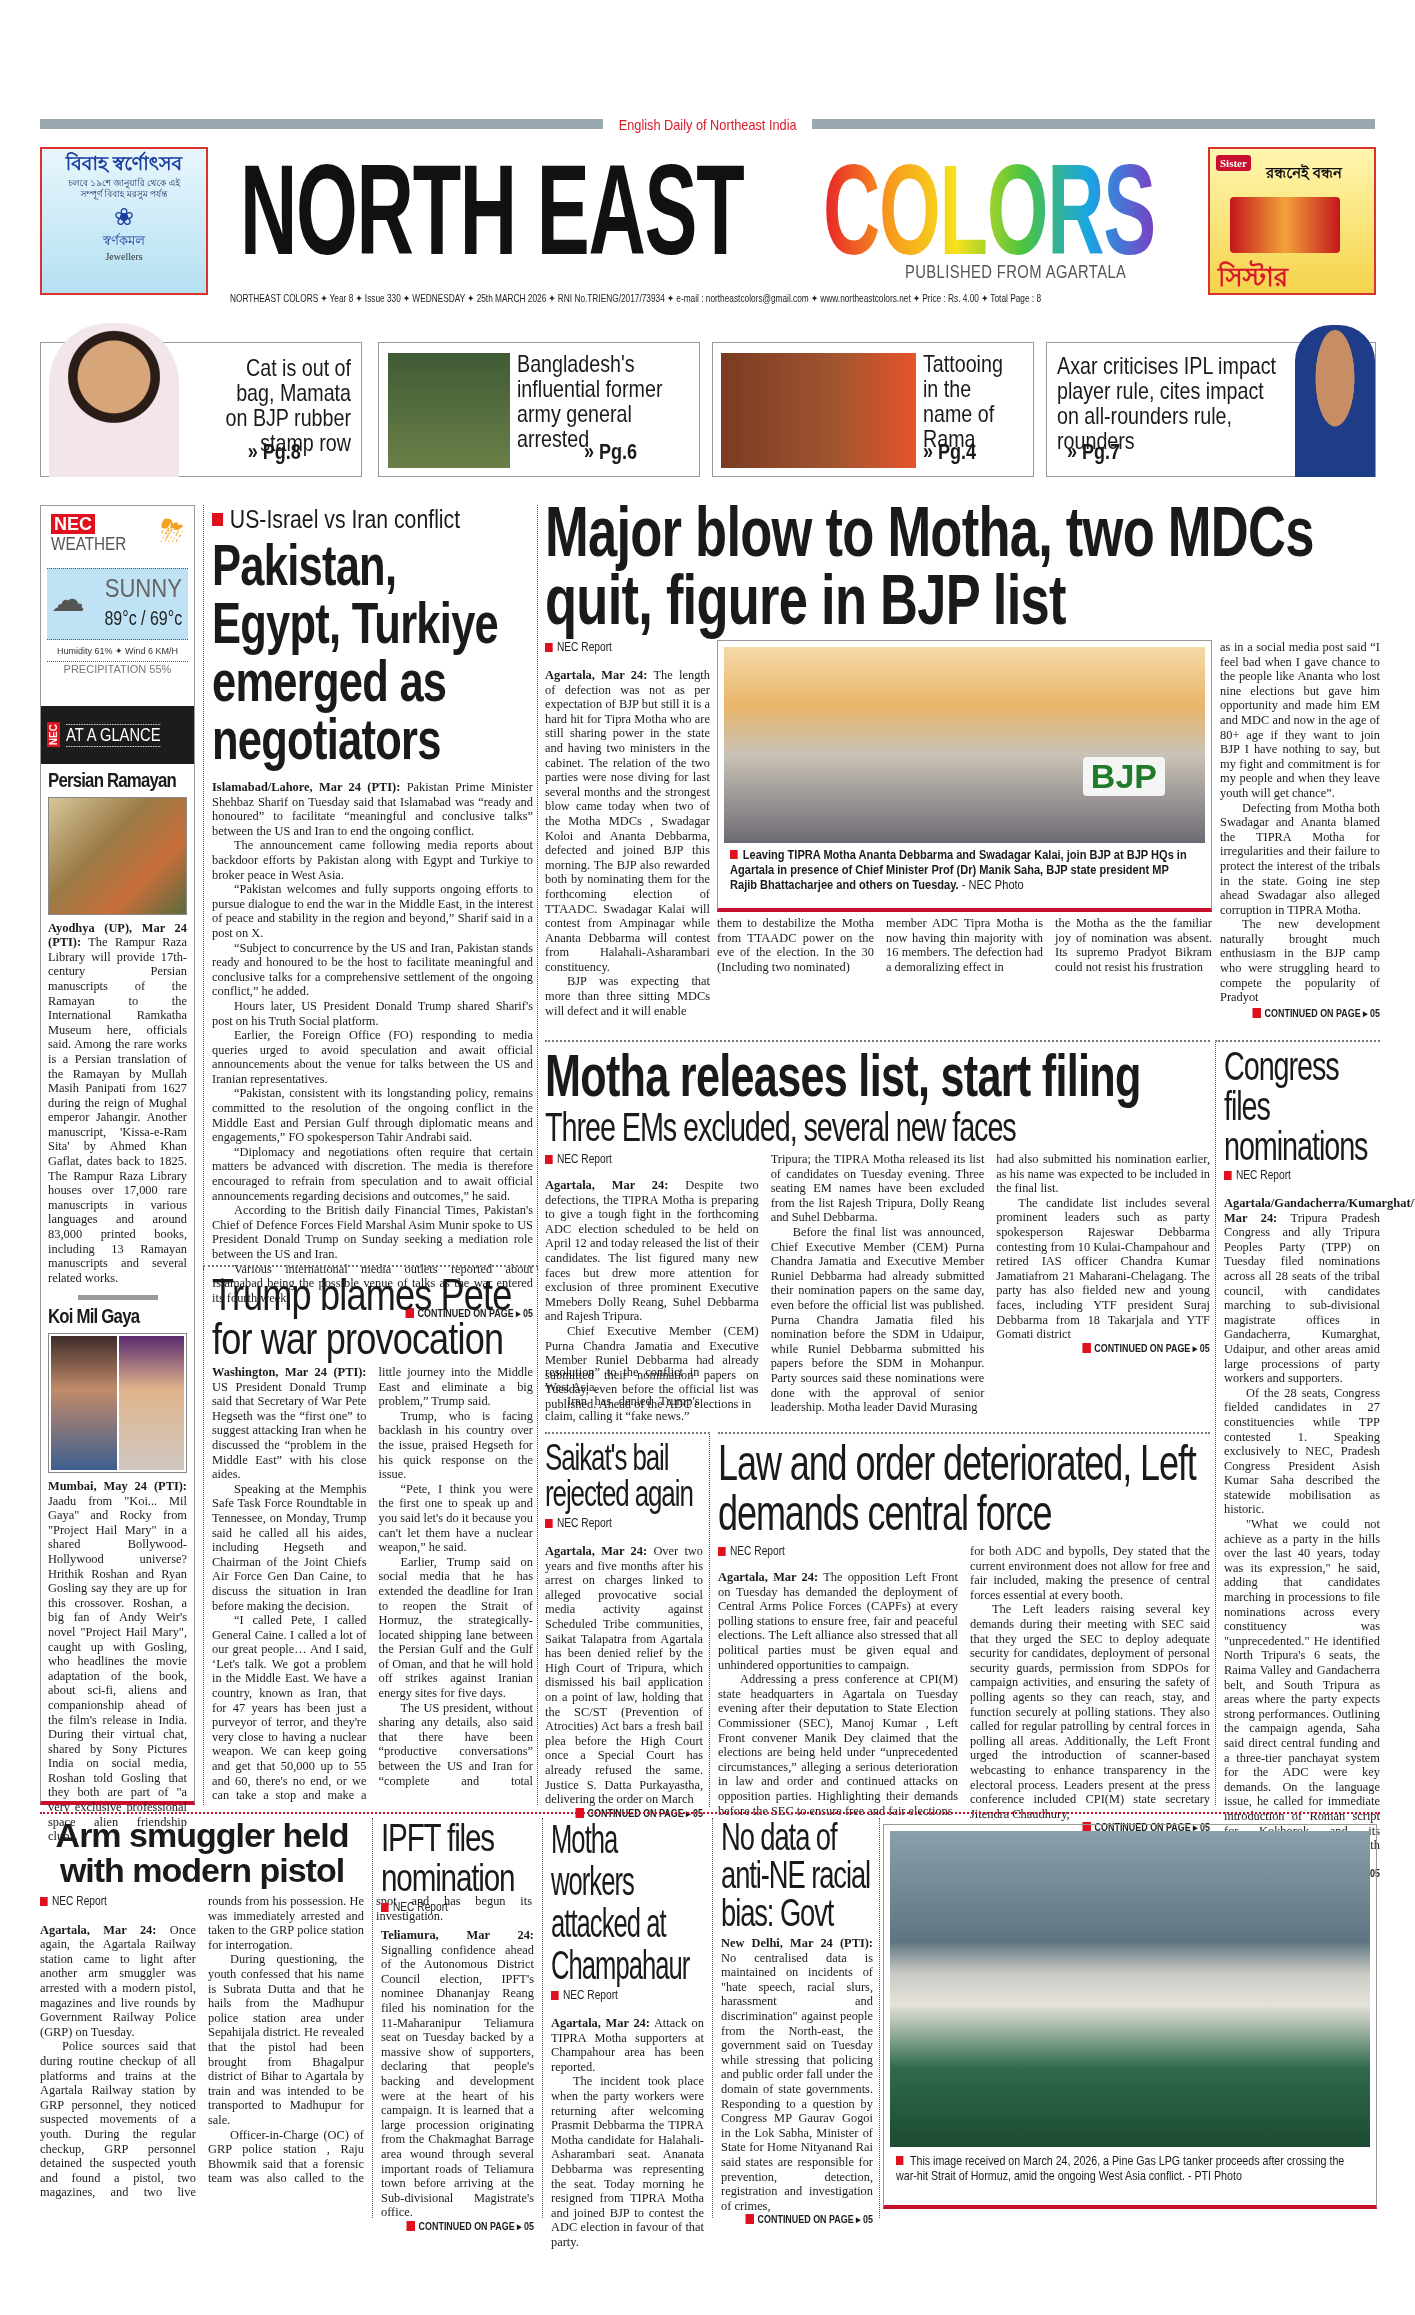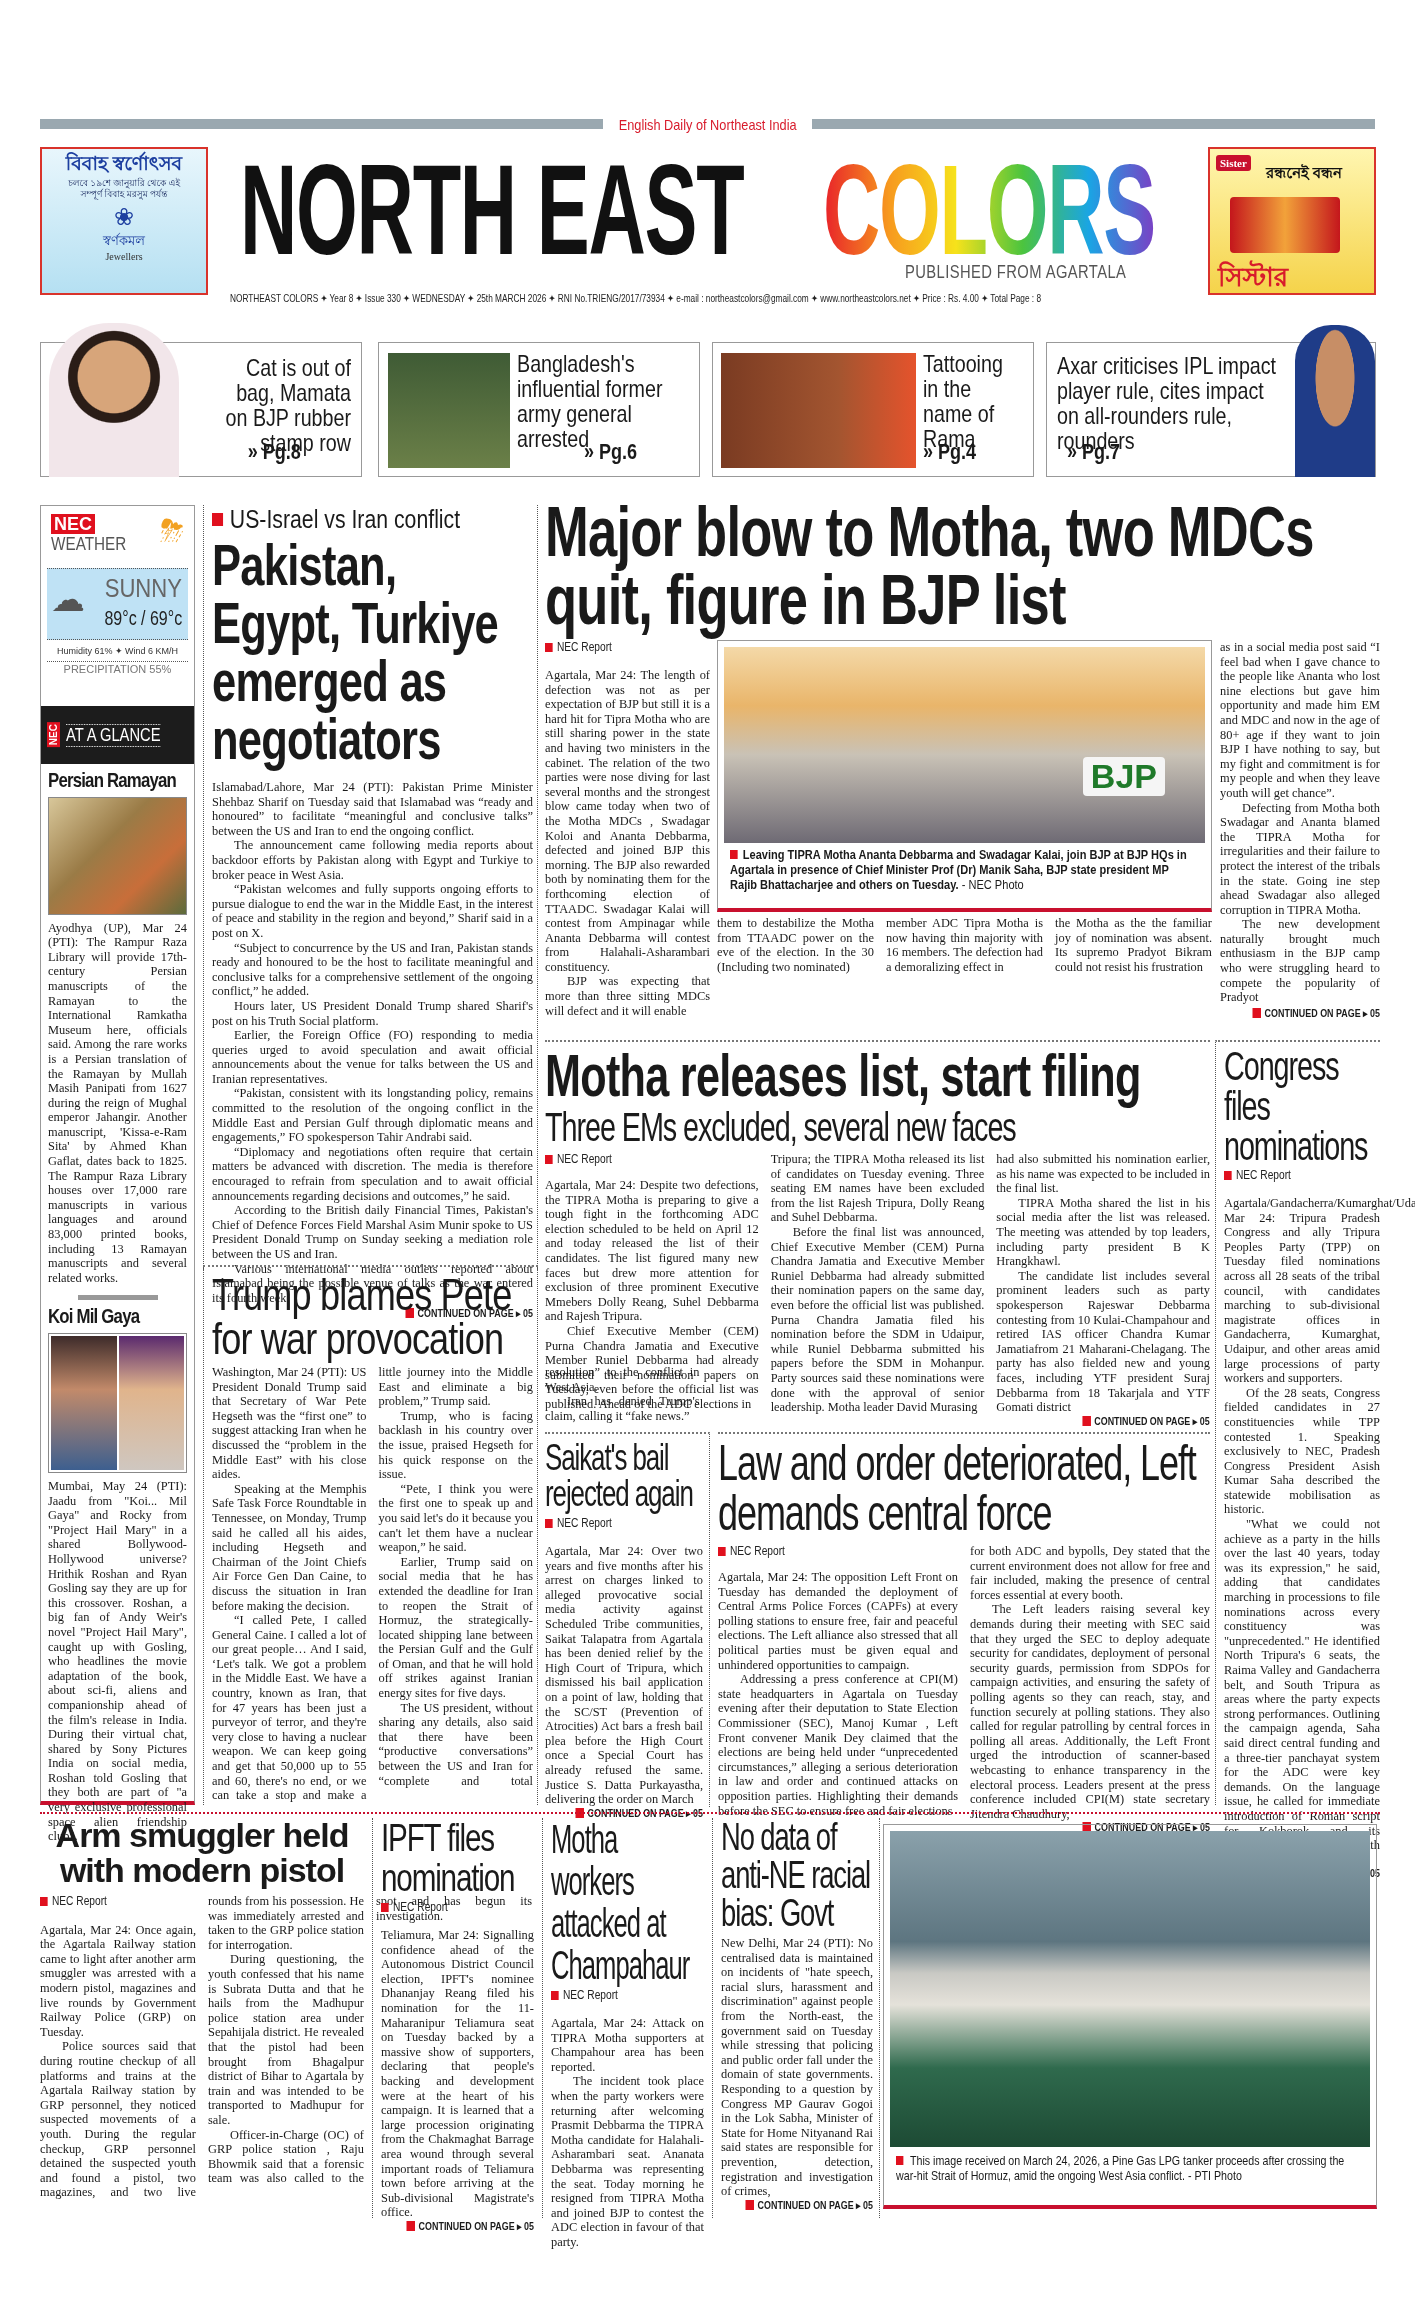--- a/index.html
+++ b/index.html
@@ -3,21 +3,21 @@
 <meta charset="utf-8">
 <style>
 *{box-sizing:border-box;margin:0;padding:0}
 html,body{width:1415px;height:2315px;background:#fff;overflow:hidden}
 body{font-family:"Liberation Serif",serif;color:#1a1a1a;position:relative}
 .cond{font-family:"Liberation Sans",sans-serif;font-stretch:condensed}
 .abs{position:absolute}
 .body{font-size:12.4px;line-height:14.6px;text-align:justify;hyphens:auto}
 .body p{text-indent:22px}
 .body p.first{text-indent:0}
-.dl{font-weight:normal}
+.dl{font-weight:bold}
 .nec{font-family:"Liberation Sans",sans-serif;font-size:12px;color:#222;display:flex;align-items:center;gap:5px;transform:scaleX(.85);transform-origin:left}
 .nec i{display:inline-block;width:9px;height:9px;background:#e0101e}
 .cont{font-family:"Liberation Sans",sans-serif;font-size:10.5px;font-weight:bold;display:flex;align-items:center;gap:4px;justify-content:flex-end;transform:scaleX(.85);transform-origin:right}
 .cont i{display:inline-block;width:10px;height:10px;background:#e0101e}
 .dotv{border-left:1px dotted #555}
 .doth{border-top:2px dotted #777}
 .hl{font-family:"Liberation Sans",sans-serif;font-weight:bold;letter-spacing:-1px;line-height:.98;transform-origin:left top}
 .hlthin{font-family:"Liberation Sans",sans-serif;font-weight:normal;letter-spacing:-1.5px;line-height:1;transform-origin:left top}
 .box{border:1px solid #999}
 .photo{background:linear-gradient(135deg,#7a8f9a,#3d4c55)}
@@ -203,21 +203,20 @@
         <p>Chief Executive Member (CEM) Purna Chandra Jamatia and Executive Member Runiel Debbarma had already submitted their nomination papers on Tuesday, even before the official list was published. Ahead of the ADC elections in</p>
       </div>
     </div>
     <div class="body" style="flex:1">
       <p class="first">Tripura; the TIPRA Motha released its list of candidates on Tuesday evening. Three seating EM names have been excluded from the list Rajesh Tripura, Dolly Reang and Suhel Debbarma.</p>
       <p>Before the final list was announced, Chief Executive Member (CEM) Purna Chandra Jamatia and Executive Member Runiel Debbarma had already submitted their nomination papers on the same day, even before the official list was published. Purna Chandra Jamatia filed his nomination before the SDM in Udaipur, while Runiel Debbarma submitted his papers before the SDM in Mohanpur. Party sources said these nominations were done with the approval of senior leadership. Motha leader David Murasing</p>
     </div>
     <div style="flex:1">
       <div class="body">
         <p class="first">had also submitted his nomination earlier, as his name was expected to be included in the final list.</p>
-        <p>TIPRA Motha shared the list in his social media after the list was released. The meeting was attended by top leaders, including party president B K Hrangkhawl.</p>
         <p>The candidate list includes several prominent leaders such as party spokesperson Rajeswar Debbarma contesting from 10 Kulai-Champahour and retired IAS officer Chandra Kumar Jamatiafrom 21 Maharani-Chelagang. The party has also fielded new and young faces, including YTF president Suraj Debbarma from 18 Takarjala and YTF Gomati district</p>
       </div>
       <div class="cont">
           <i></i>
           <span>CONTINUED ON PAGE ▸ 05</span>
         </div>
     </div>
   </div>
 </div>
 

